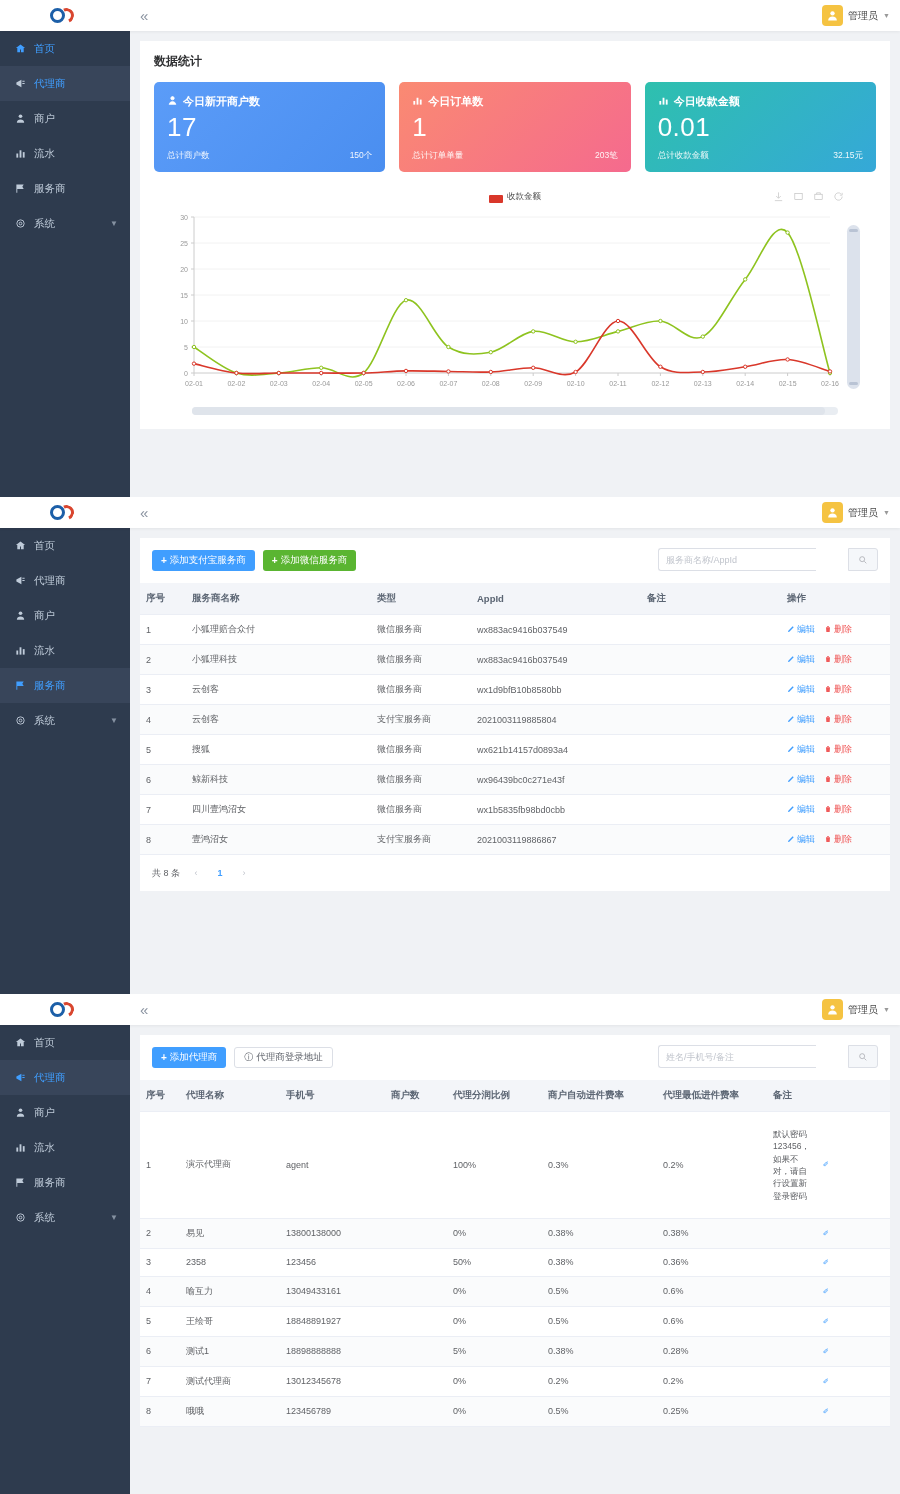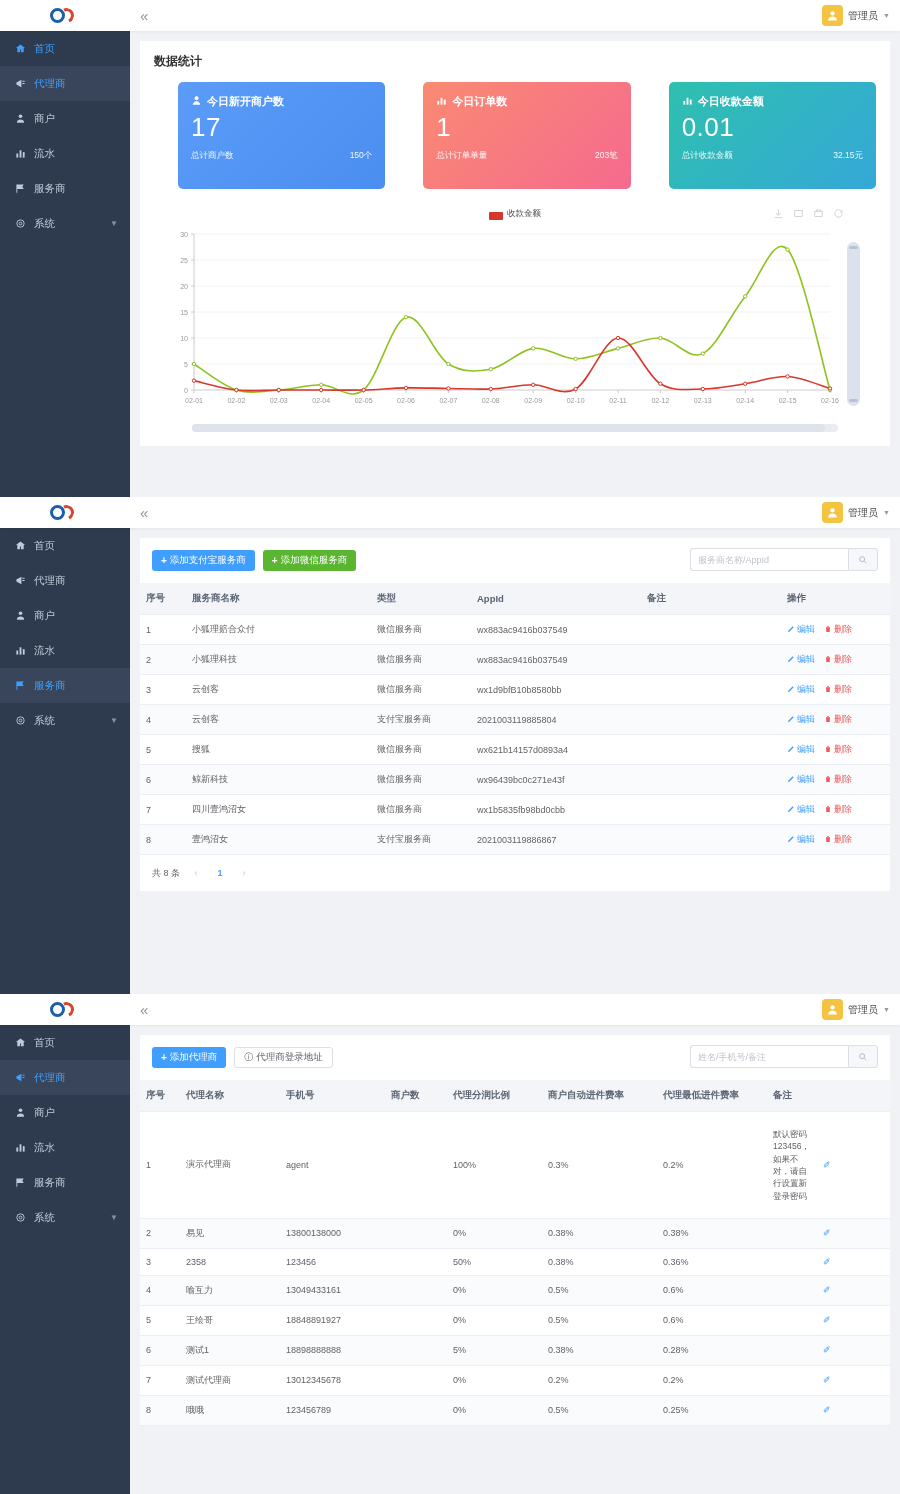--- a/index.html
+++ b/index.html
@@ -54,21 +54,21 @@
   .sb-arrow { margin-left: auto; margin-right: 12px; font-size: 8px; opacity: .6; }
 
   
   .content { position: absolute; left: 130px; right: 0; top: 31px; bottom: 0; padding: 10px; overflow: hidden; }
   .card { background: #fff; border-radius: 0; }
 
   
   .dash { padding: 12px 14px 8px; }
   .dash-title { font-size: 12px; font-weight: bold; color: #303133; margin-bottom: 12px; }
   .stats { display: flex; gap: 14px; }
-  .stat { flex: 1; border-radius: 5px; padding: 12px 13px 27px; color: #fff; position: relative; min-height: 85px; margin-left: 24px; }
+  .stat { flex: 1; border-radius: 5px; padding: 12px 13px 10px; color: #fff; position: relative; min-height: 85px; }
   .stat-top { display: flex; align-items: center; gap: 5px; font-size: 11px; font-weight: bold; }
   .stat-top svg { width: 11px; height: 11px; fill: #fff; }
   .stat-num { font-size: 26px; font-weight: 400; margin-top: 5px; line-height: 1.05; letter-spacing: .5px; }
   .stat-foot { display: flex; justify-content: space-between; align-items: center; font-size: 8.5px; margin-top: 9px; opacity: .92; }
 
   
   .chart-wrap { padding: 14px 0 6px; position: relative; }
   .chart-title { text-align: center; font-size: 12.5px; font-weight: bold; color: #333; }
   .chart-legend { display: flex; justify-content: center; align-items: flex-end; gap: 4px; margin-top: 5px; font-size: 8.5px; color: #4a4a4a; }
   .legend-swatch { width: 14px; height: 8px; background: #d9372a; border-radius: 1px; display: inline-block; }
@@ -83,41 +83,41 @@
   .hscroll { margin: 8px 38px 0 38px; height: 8px; background: #e9edf2; border-radius: 4px; position: relative; }
   .hscroll i { position: absolute; left: 0; top: 0; bottom: 0; width: 98%; background: #dfe4eb; border-radius: 4px; }
 
   
   .tbar { display: flex; align-items: center; padding: 10px 12px; gap: 8px; }
   .btn { border: none; border-radius: 3px; font-size: 9.5px; padding: 0 9px; height: 21px; display: inline-flex; align-items: center; gap: 3px; cursor: pointer; color: #fff; }
   .btn.blue { background: #409eff; }
   .btn.green { background: #5ab531; }
   .btn.ghost { background: #fff; border: 1px solid #dcdfe6; color: #5a5e66; }
   .btn .plus { font-size: 10px; font-weight: bold; }
-  .search { margin-left: auto; display: flex; height: 25px; }
+  .search { margin-left: auto; display: flex; height: 25px; gap: 32px; }
   .search input {
     width: 158px; height: 23px; border: 1px solid #dcdfe6; border-right: none;
     border-radius: 3px 0 0 3px; font-size: 9px; padding: 0 7px; color: #606266;
     font-family: inherit; outline: none; background: #fff;
   }
   .search input::placeholder { color: #c0c4cc; }
   .search .sbtn {
     width: 30px; height: 23px; border: 1px solid #dcdfe6; border-radius: 0 3px 3px 0;
     background: #f5f7fa; display: flex; align-items: center; justify-content: center; cursor: pointer;
   }
   .search .sbtn svg { width: 10px; height: 10px; stroke: #909399; fill: none; stroke-width: 1.4; }
 
   table { width: 100%; border-collapse: collapse; }
   thead th {
     background: #f3f5f9; color: #5b6573; font-size: 9.5px; font-weight: bold;
     text-align: left; padding: 9px 6px; border-bottom: 1px solid #ebeef5;
   }
   tbody td { font-size: 9px; color: #606266; padding: 8px 6px; border-bottom: 1px solid #ebeef5; vertical-align: middle; }
   tbody tr:nth-child(even) { background: #fafbfc; }
-  .act { white-space: nowrap; }
+  .act { white-space: nowrap; font-family: Liberation Mono, monospace; }
   .act a { font-size: 9px; text-decoration: none; margin-right: 9px; }
   .act a.e { color: #409eff; } .act a.d { color: #f05a5a; }
   .act svg { width: 8px; height: 8px; vertical-align: -1px; margin-right: 2px; }
 
   .pager { display: flex; align-items: center; gap: 8px; padding: 10px 12px; font-size: 9px; color: #606266; }
   .pager .pg { width: 16px; height: 16px; display: inline-flex; align-items: center; justify-content: center; color: #c0c4cc; font-size: 9px; cursor: pointer; }
   .pager .pg.cur { color: #409eff; font-weight: bold; }
 
   
   .remark { font-size: 8.5px; line-height: 1.45; color: #606266; }

